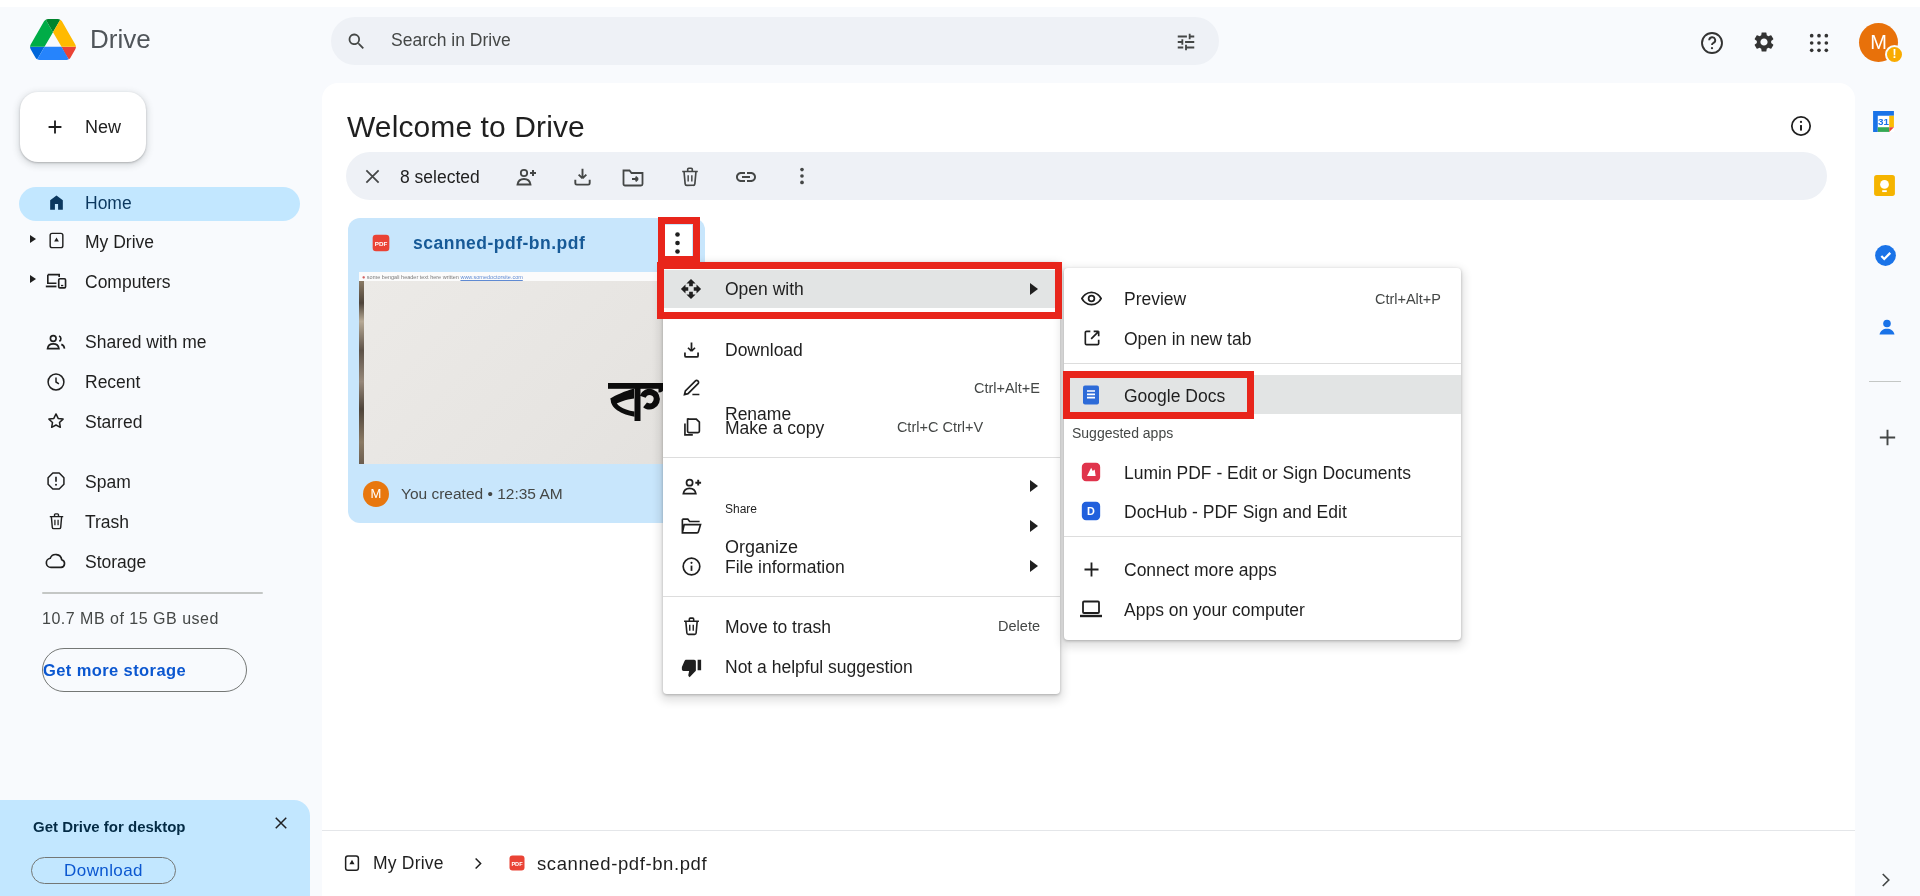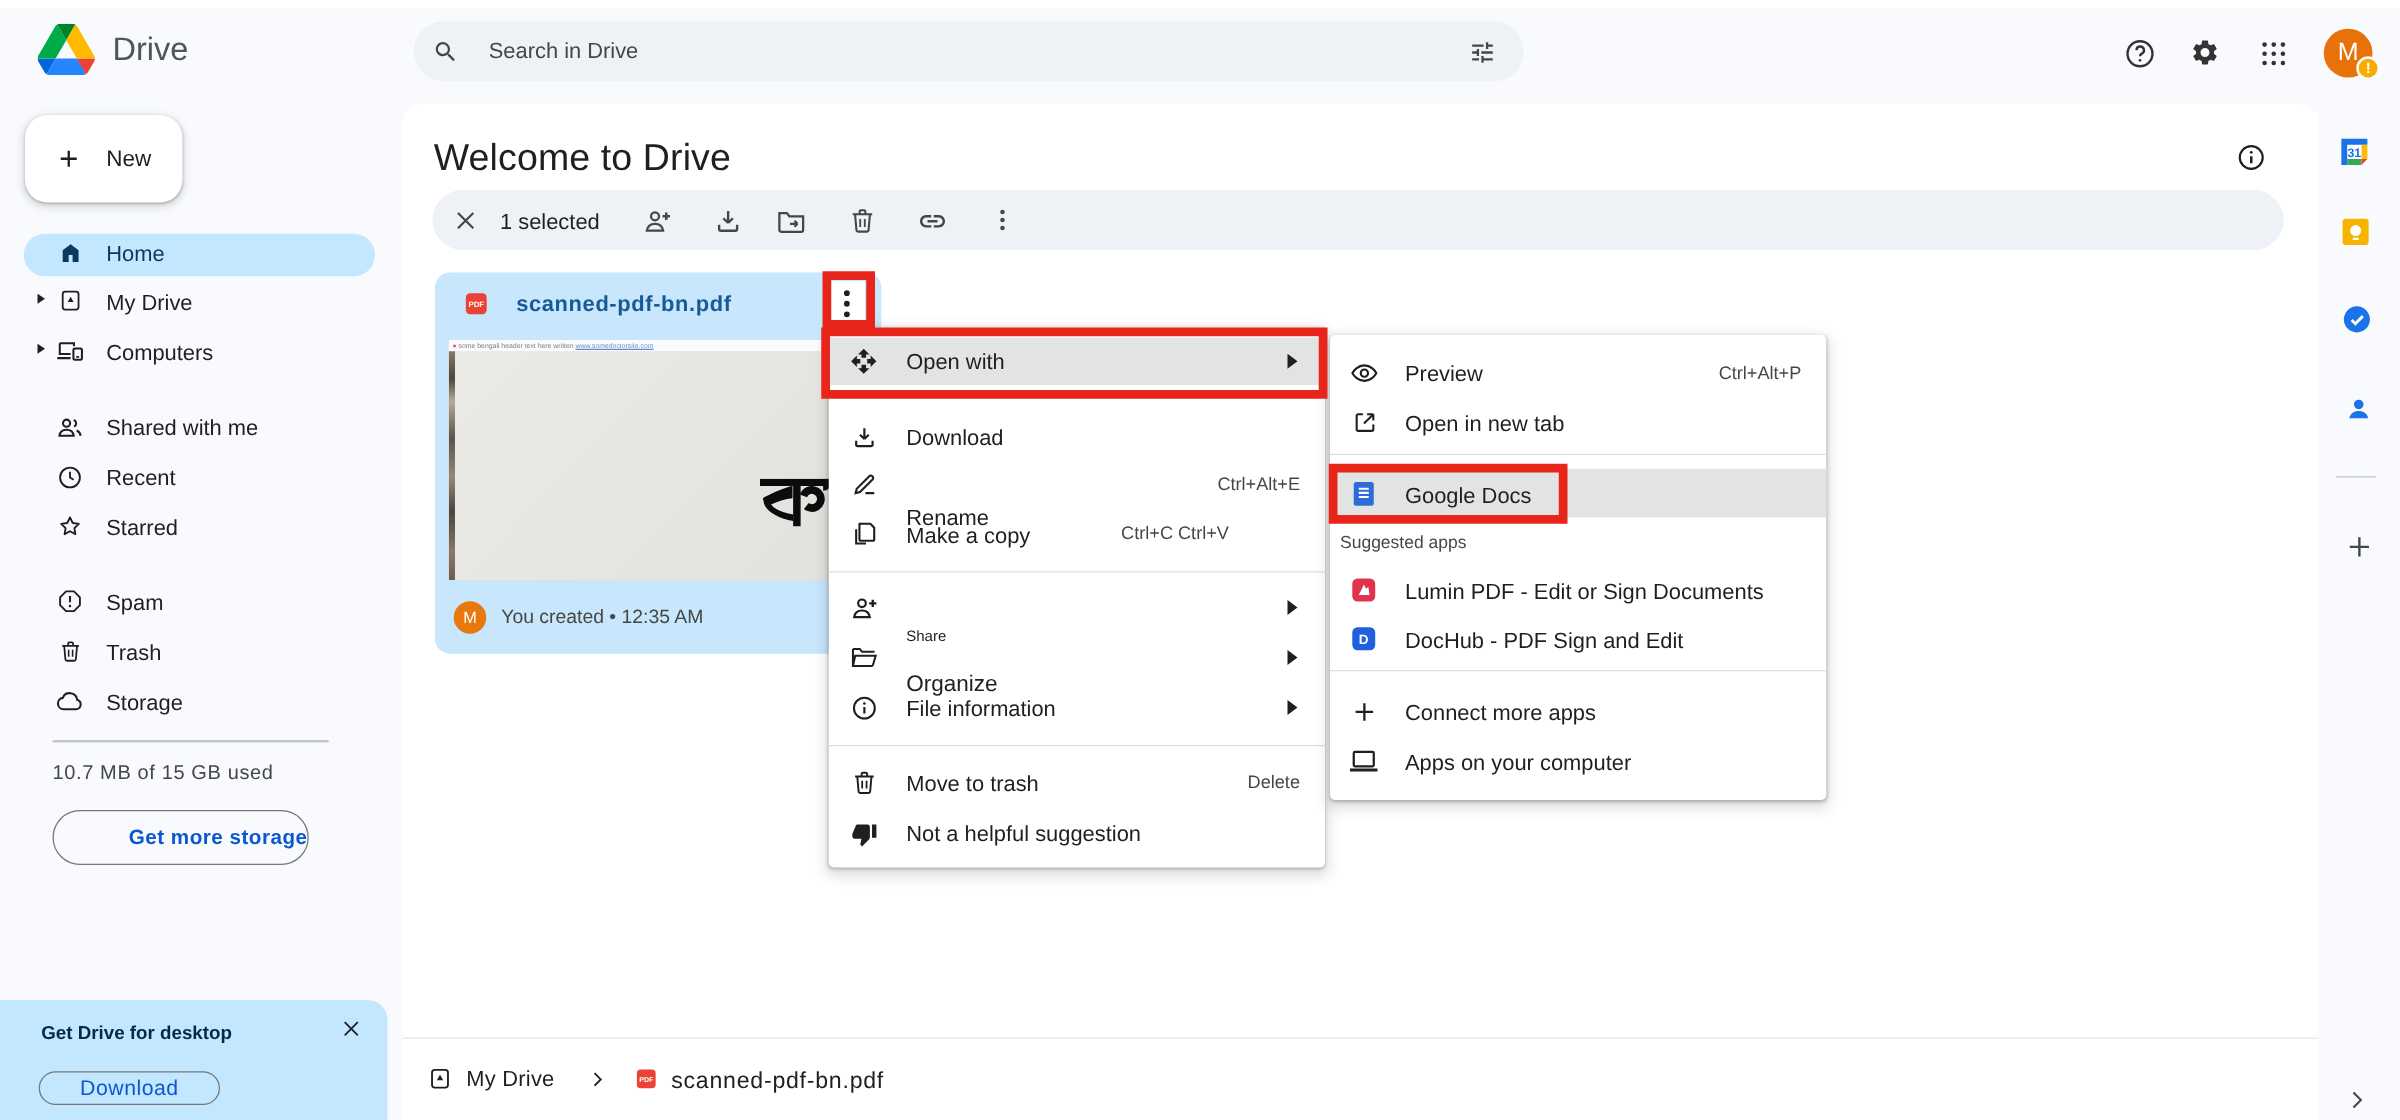--- a/index.html
+++ b/index.html
@@ -115,21 +115,21 @@
   </svg>
 <div class="abs" style="left:85px;top:512px;font-size:17.5px;">Trash</div>
 
 <svg class="abs" style="left:45px;top:553px;" width="22" height="16" viewBox="0 0 24 17" fill="none" stroke="#1f1f1f" stroke-width="1.8">
     <path d="M6.5 15.5a5 5 0 0 1-.8-9.94A6.5 6.5 0 0 1 18.2 7.1a4.3 4.3 0 0 1-.7 8.4z"></path>
   </svg>
 <div class="abs" style="left:85px;top:552px;font-size:17.5px;">Storage</div>
 
 <div class="abs" style="left:42px;top:592px;width:221px;height:2px;background:#c4c7c5;border-radius:1px;"></div>
 <div class="abs" style="left:42px;top:610px;font-size:16px;letter-spacing:0.5px;color:#444746;">10.7 MB of 15 GB used</div>
-<div class="abs" style="left:42px;top:648px;width:205px;height:44px;border-radius:22px;border:1px solid #747775;color:#0b57d0;font-size:16.5px;font-weight:bold;letter-spacing:0.4px;text-align:right;line-height:42px;">Get more storage</div>
+<div class="abs" style="left:42px;top:648px;width:205px;height:44px;border-radius:22px;border:1px solid #747775;color:#0b57d0;font-size:16.5px;font-weight:bold;letter-spacing:0.4px;text-align:left;line-height:42px;">Get more storage</div>
 
 <div class="abs" style="left:0;top:800px;width:310px;height:96px;background:#c2e7ff;border-radius:0 16px 0 0;"></div>
 <div class="abs" style="left:33px;top:818px;font-size:15px;font-weight:bold;color:#032b45;">Get Drive for desktop</div>
 <svg class="abs" style="left:272px;top:814px;" width="18" height="18" viewBox="0 0 24 24" fill="none" stroke="#202124" stroke-width="2">
     <path d="M5 5l14 14M19 5 5 19"></path>
   </svg>
 <div class="abs" style="left:31px;top:857px;width:145px;height:27px;border-radius:14px;border:1px solid #747775;color:#0b57d0;font-size:17px;letter-spacing:0.4px;text-align:center;line-height:25px;">Download</div>
 
 <div class="abs" style="left:322px;top:83px;width:1533px;height:813px;background:#fff;border-radius:16px 16px 0 0;"></div>
 
@@ -137,21 +137,21 @@
 <svg class="abs" style="left:1790px;top:115px;" width="22" height="22" viewBox="0 0 24 24" fill="none" stroke="#1f1f1f" stroke-width="1.9">
     <circle cx="12" cy="12" r="10"></circle>
     <path d="M12 11v6" stroke-width="2.2"></path>
     <circle cx="12" cy="7.5" r="1.2" fill="#1f1f1f" stroke="none"></circle>
   </svg>
 
 <div class="abs" style="left:346px;top:152px;width:1481px;height:48px;border-radius:24px;background:#eef1f6;"></div>
 <svg class="abs" style="left:362px;top:166px;" width="21" height="21" viewBox="0 0 24 24" fill="none" stroke="#444746" stroke-width="2">
     <path d="M5 5l14 14M19 5 5 19"></path>
   </svg>
-<div class="abs" style="left:400px;top:167px;font-size:17.5px;color:#1f1f1f;">1 selected</div>
+<div class="abs" style="left:400px;top:167px;font-size:17.5px;color:#1f1f1f;">8 selected</div>
 <svg class="abs" style="left:514px;top:165px;" width="24" height="24" viewBox="0 0 24 24" fill="none" stroke="#444746" stroke-width="1.8">
     <circle cx="10" cy="8" r="3.2"></circle>
     <path d="M3.5 19.5c.6-3.8 3.2-5.5 6.5-5.5s5.9 1.7 6.5 5.5z" fill="none"></path>
     <path d="M19 5v6M16 8h6" stroke-width="2"></path>
   </svg>
 <svg class="abs" style="left:571px;top:165px;" width="23" height="23" viewBox="0 0 24 24" fill="none" stroke="#444746" stroke-width="2">
     <path d="M12 4v10m0 0 4-4m-4 4-4-4"></path>
     <path d="M4.5 15.5V19a1.5 1.5 0 0 0 1.5 1.5h12a1.5 1.5 0 0 0 1.5-1.5v-3.5"></path>
   </svg>
 <svg class="abs" style="left:621px;top:166px;" width="24" height="22" viewBox="0 0 24 22" fill="none" stroke="#444746" stroke-width="1.8">

